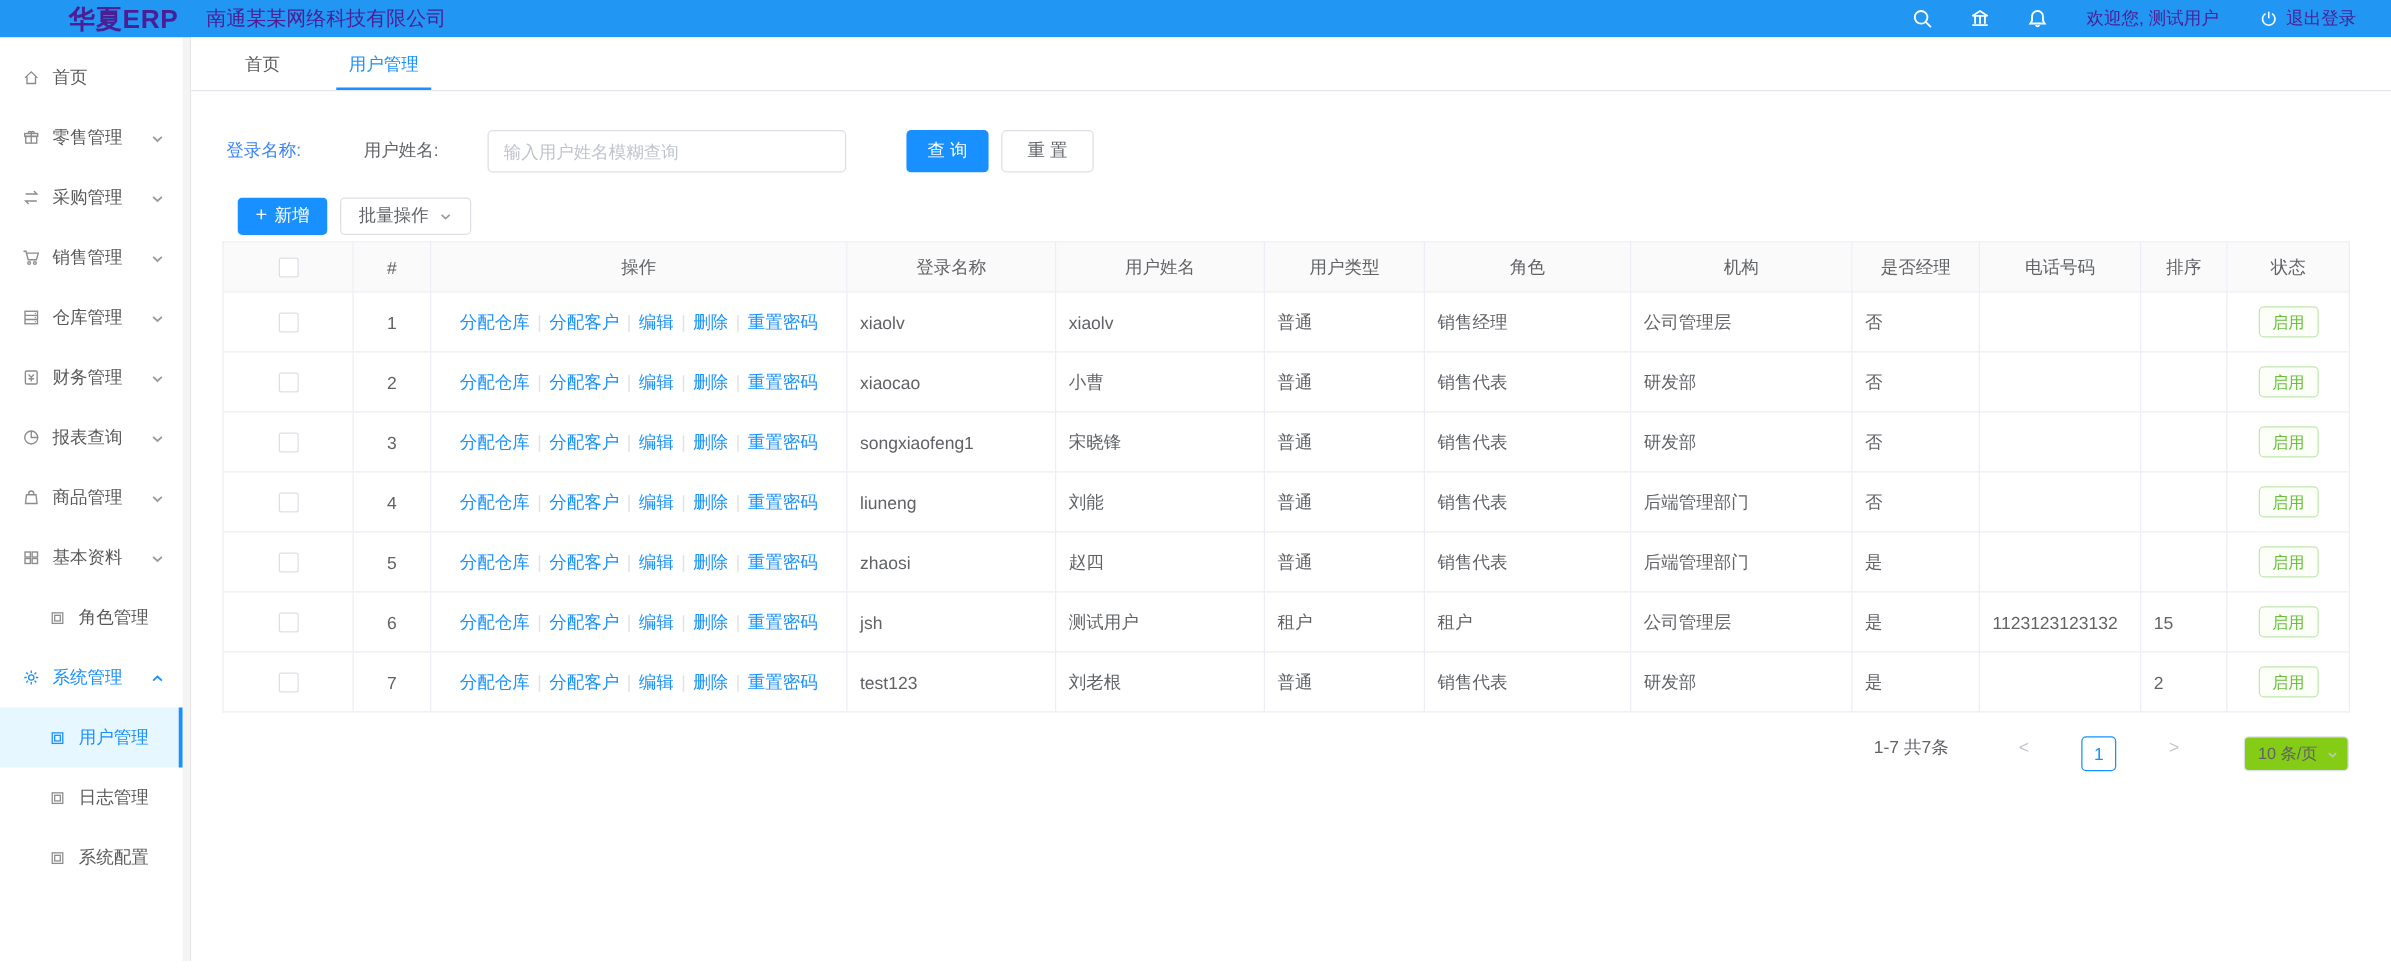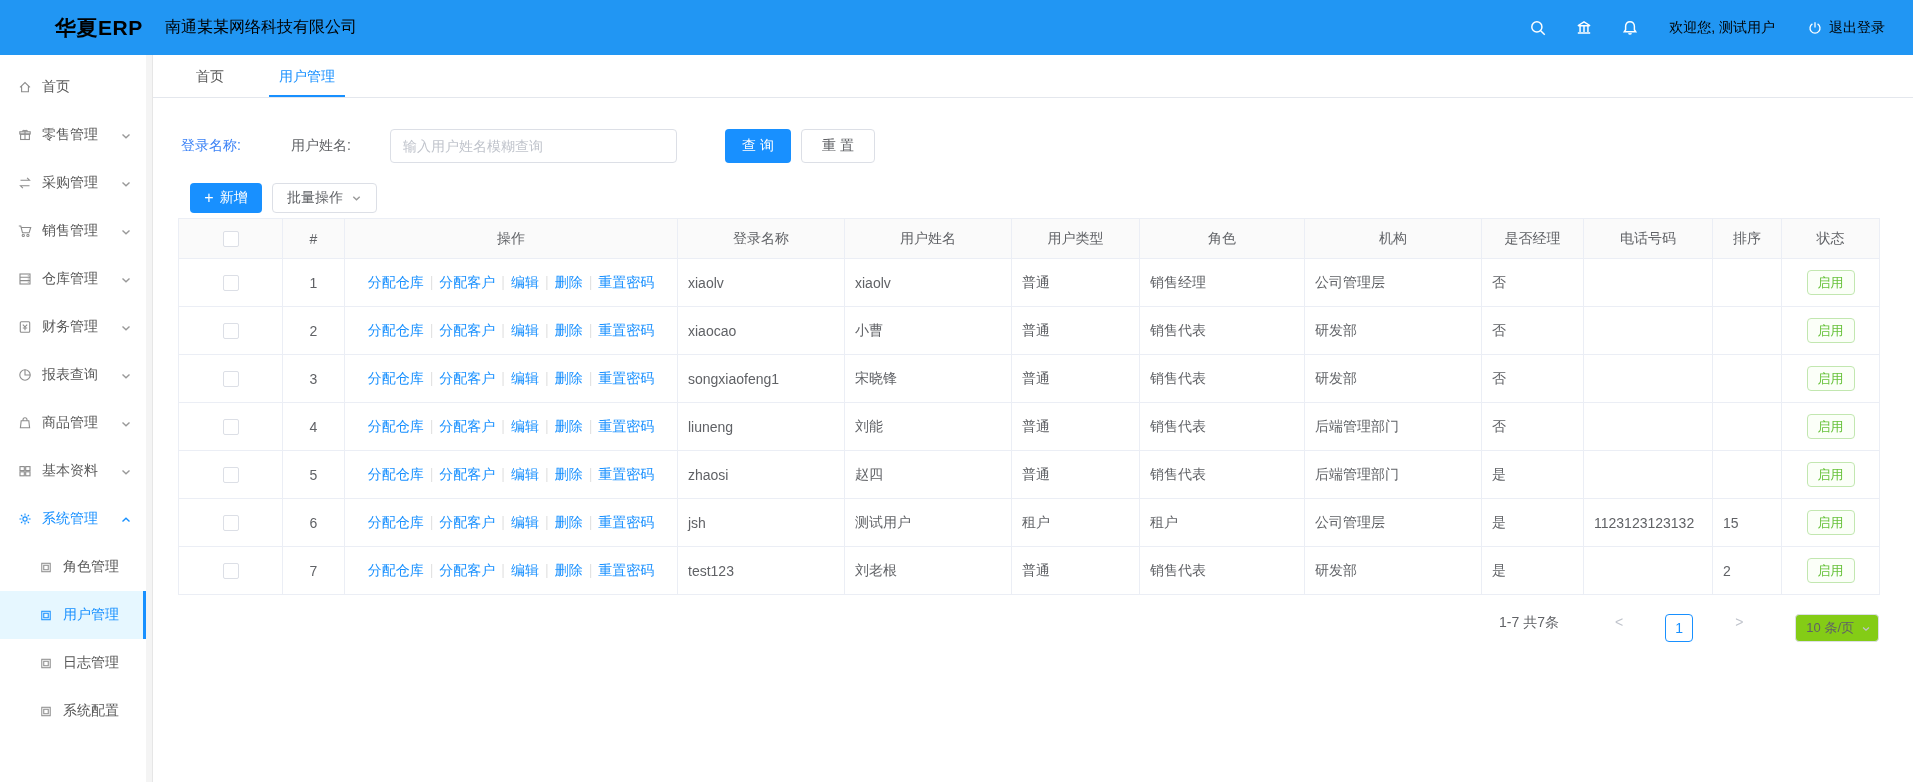--- a/index.html
+++ b/index.html
@@ -1,20 +1,20 @@
 <!DOCTYPE html>
 <html><head>
 <meta charset="utf-8">
 <style>
   * { box-sizing: border-box; margin: 0; padding: 0; }
   html,body { width:1913px; height:782px; overflow:hidden; background:#fff;
     font-family:"Liberation Sans","DejaVu Sans",sans-serif; color:#333; font-size:14px; }
 
   
-  .app-header { height:55px; background:#2196f3; display:flex; align-items:center; color:#000000; }
+  .app-header { height:30px; background:#2196f3; display:flex; align-items:center; color:#4c1d95; }
   .logo { flex:0 0 146px; padding-left:55px; font-size:21px; font-weight:bold; white-space:nowrap; letter-spacing:.5px; }
   .company { margin-left:19px; font-size:16px; }
   .header-right { margin-left:auto; display:flex; align-items:center; padding-right:28px; }
   .hicon { width:18px; height:18px; margin-left:28px; cursor:pointer; }
   .hicon svg { width:18px; height:18px; stroke:#fff; fill:none; stroke-width:1.3; }
   .welcome { margin-left:30px; font-size:14px; }
   .logout { margin-left:32px; display:flex; align-items:center; cursor:pointer; }
   .logout svg { width:16px; height:16px; stroke:#fff; fill:none; stroke-width:1.3; margin-right:6px; }
 
   
@@ -210,36 +210,36 @@
           <rect x="3" y="3.6" width="4.3" height="4.0"></rect>
           <rect x="8.7" y="3.6" width="4.3" height="4.0"></rect>
           <rect x="3" y="8.8" width="4.3" height="4.0"></rect>
           <rect x="8.7" y="8.8" width="4.3" height="4.0"></rect>
         </svg>
       <span>基本资料</span>
       <span class="chev"><svg viewBox="0 0 12 12">
             <path d="M2.5 4.5 L6 7.8 L9.5 4.5"></path>
           </svg></span>
     </div>
+    <div class="s-item s-sub">
+      <svg class="mi" viewBox="0 0 16 16">
+          <rect x="3.5" y="3.5" width="9" height="9"></rect>
+          <rect x="5.6" y="5.6" width="4.8" height="4.8"></rect>
+        </svg>
+      <span>角色管理</span>
+    </div>
     <div class="s-item active">
       <svg class="mi" viewBox="0 0 16 16">
           <circle cx="8" cy="8" r="2.1"></circle>
           <path d="M8 2.4 v2 M8 11.6 v2 M2.4 8 h2 M11.6 8 h2 M4 4 l1.4 1.4 M10.6 10.6 l1.4 1.4 M12 4 l-1.4 1.4 M5.4 10.6 l-1.4 1.4"></path>
         </svg>
       <span>系统管理</span>
       <span class="chev"><svg viewBox="0 0 12 12">
             <path d="M2.5 7.5 L6 4.2 L9.5 7.5"></path>
           </svg></span>
-    </div>
-    <div class="s-item s-sub">
-      <svg class="mi" viewBox="0 0 16 16">
-          <rect x="3.5" y="3.5" width="9" height="9"></rect>
-          <rect x="5.6" y="5.6" width="4.8" height="4.8"></rect>
-        </svg>
-      <span>角色管理</span>
     </div>
     <div class="s-item s-sub selected">
       <svg class="mi" viewBox="0 0 16 16">
           <rect x="3.5" y="3.5" width="9" height="9"></rect>
           <rect x="5.6" y="5.6" width="4.8" height="4.8"></rect>
         </svg>
       <span>用户管理</span>
     </div>
     <div class="s-item s-sub">
       <svg class="mi" viewBox="0 0 16 16">

